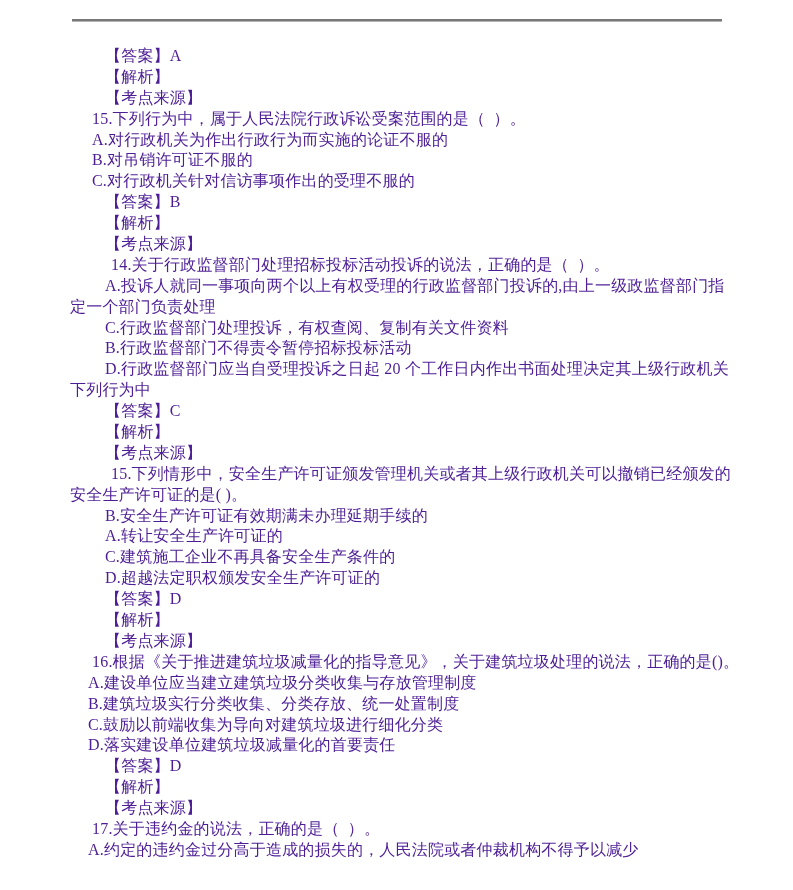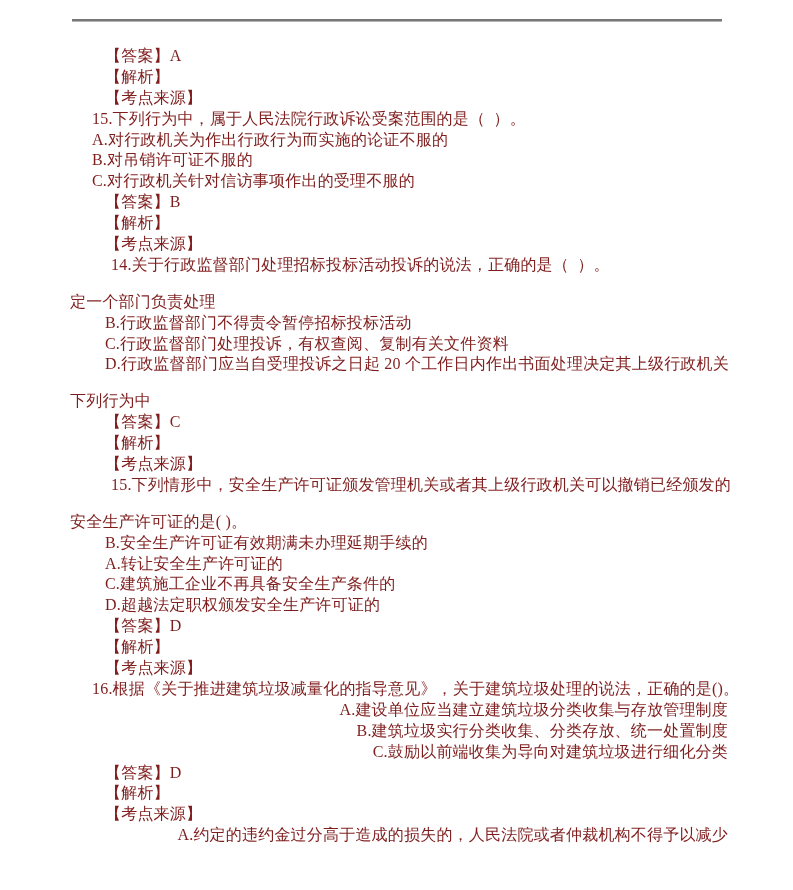--- a/index.html
+++ b/index.html
@@ -34,59 +34,62 @@
     font-size: 16px;
     line-height: 20.9px;
     height: 20.9px;
     white-space: pre;
     letter-spacing: 0.2px;
   }
   
   .ind-m  { padding-left: 35px; }  
   .ind-q  { padding-left: 41px; }  
   .ind-s  { padding-left: 22px; }  
-  .ind-so { padding-left: 18px; text-align: right; }  
-  .ind-z  { padding-left: 0; margin-top: 16px;    }  
+  .ind-so { padding-left: 18px; }  
+  .ind-z  { padding-left: 0;    }  
 </style>
 </head>
 <body>
 
-<div class="page" style="background: rgb(255, 255, 255); color: #7f1d1d;">
+<div class="page" style="background: rgb(255, 255, 255); color: #4c1d95;">
   <div class="rule" style="background: rgb(120, 120, 120);"></div>
   <div class="content" id="doc-lines">
       <div class="line ind-m">【答案】A</div>
       <div class="line ind-m">【解析】</div>
       <div class="line ind-m">【考点来源】</div>
       <div class="line ind-s">15.下列行为中，属于人民法院行政诉讼受案范围的是（  ）。</div>
       <div class="line ind-s">A.对行政机关为作出行政行为而实施的论证不服的</div>
       <div class="line ind-s">B.对吊销许可证不服的</div>
       <div class="line ind-s">C.对行政机关针对信访事项作出的受理不服的</div>
       <div class="line ind-m">【答案】B</div>
       <div class="line ind-m">【解析】</div>
       <div class="line ind-m">【考点来源】</div>
       <div class="line ind-q">14.关于行政监督部门处理招标投标活动投诉的说法，正确的是（  ）。</div>
+      <div class="line ind-m">A.投诉人就同一事项向两个以上有权受理的行政监督部门投诉的,由上一级政监督部门指</div>
       <div class="line ind-z">定一个部门负责处理</div>
+      <div class="line ind-m">C.行政监督部门处理投诉，有权查阅、复制有关文件资料</div>
       <div class="line ind-m">B.行政监督部门不得责令暂停招标投标活动</div>
-      <div class="line ind-m">C.行政监督部门处理投诉，有权查阅、复制有关文件资料</div>
       <div class="line ind-m">D.行政监督部门应当自受理投诉之日起 20 个工作日内作出书面处理决定其上级行政机关</div>
       <div class="line ind-z">下列行为中</div>
       <div class="line ind-m">【答案】C</div>
       <div class="line ind-m">【解析】</div>
       <div class="line ind-m">【考点来源】</div>
       <div class="line ind-q">15.下列情形中，安全生产许可证颁发管理机关或者其上级行政机关可以撤销已经颁发的</div>
       <div class="line ind-z">安全生产许可证的是( )。</div>
       <div class="line ind-m">B.安全生产许可证有效期满未办理延期手续的</div>
       <div class="line ind-m">A.转让安全生产许可证的</div>
       <div class="line ind-m">C.建筑施工企业不再具备安全生产条件的</div>
       <div class="line ind-m">D.超越法定职权颁发安全生产许可证的</div>
       <div class="line ind-m">【答案】D</div>
       <div class="line ind-m">【解析】</div>
       <div class="line ind-m">【考点来源】</div>
       <div class="line ind-s">16.根据《关于推进建筑垃圾减量化的指导意见》，关于建筑垃圾处理的说法，正确的是()。</div>
       <div class="line ind-so">A.建设单位应当建立建筑垃圾分类收集与存放管理制度</div>
       <div class="line ind-so">B.建筑垃圾实行分类收集、分类存放、统一处置制度</div>
       <div class="line ind-so">C.鼓励以前端收集为导向对建筑垃圾进行细化分类</div>
+      <div class="line ind-so">D.落实建设单位建筑垃圾减量化的首要责任</div>
       <div class="line ind-m">【答案】D</div>
       <div class="line ind-m">【解析】</div>
       <div class="line ind-m">【考点来源】</div>
+      <div class="line ind-s">17.关于违约金的说法，正确的是（  ）。</div>
       <div class="line ind-so">A.约定的违约金过分高于造成的损失的，人民法院或者仲裁机构不得予以减少</div>
     </div>
 </div>
 
 </body></html>

